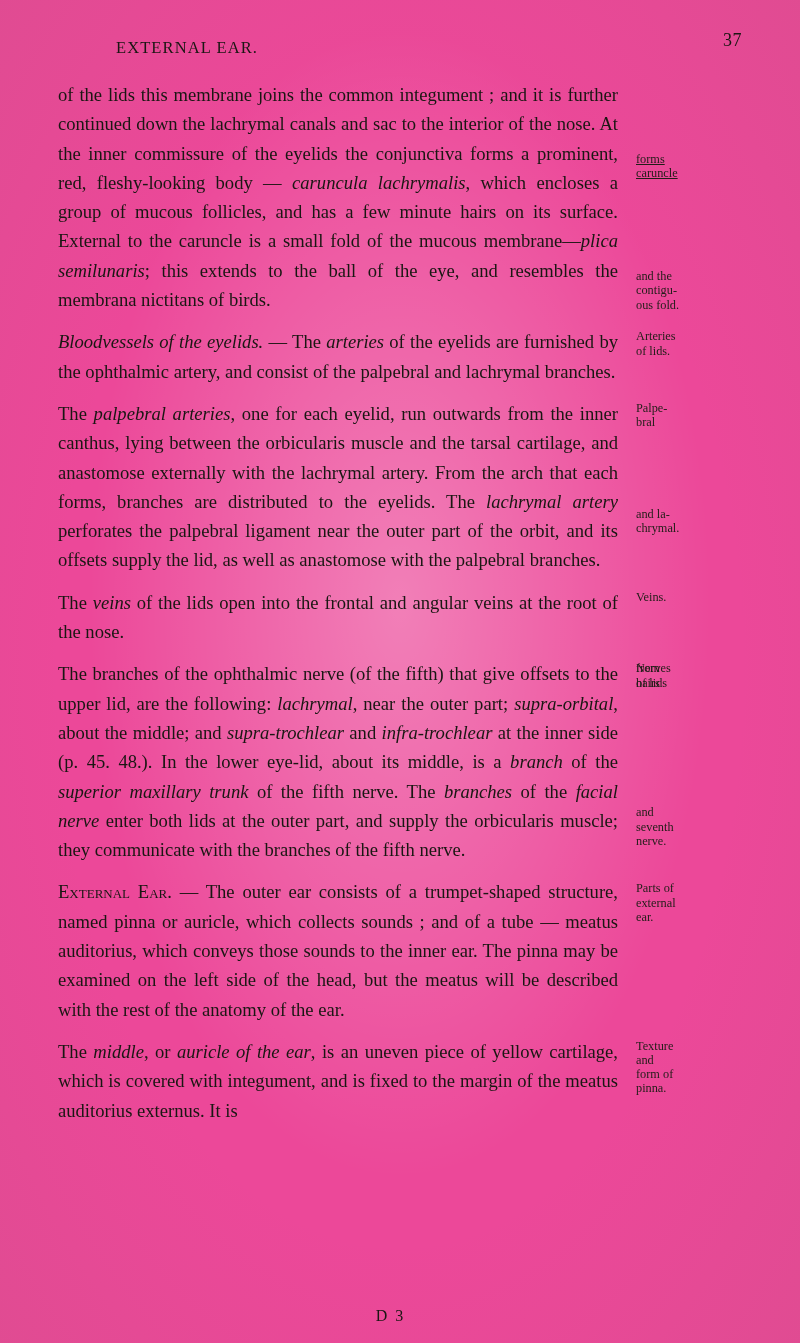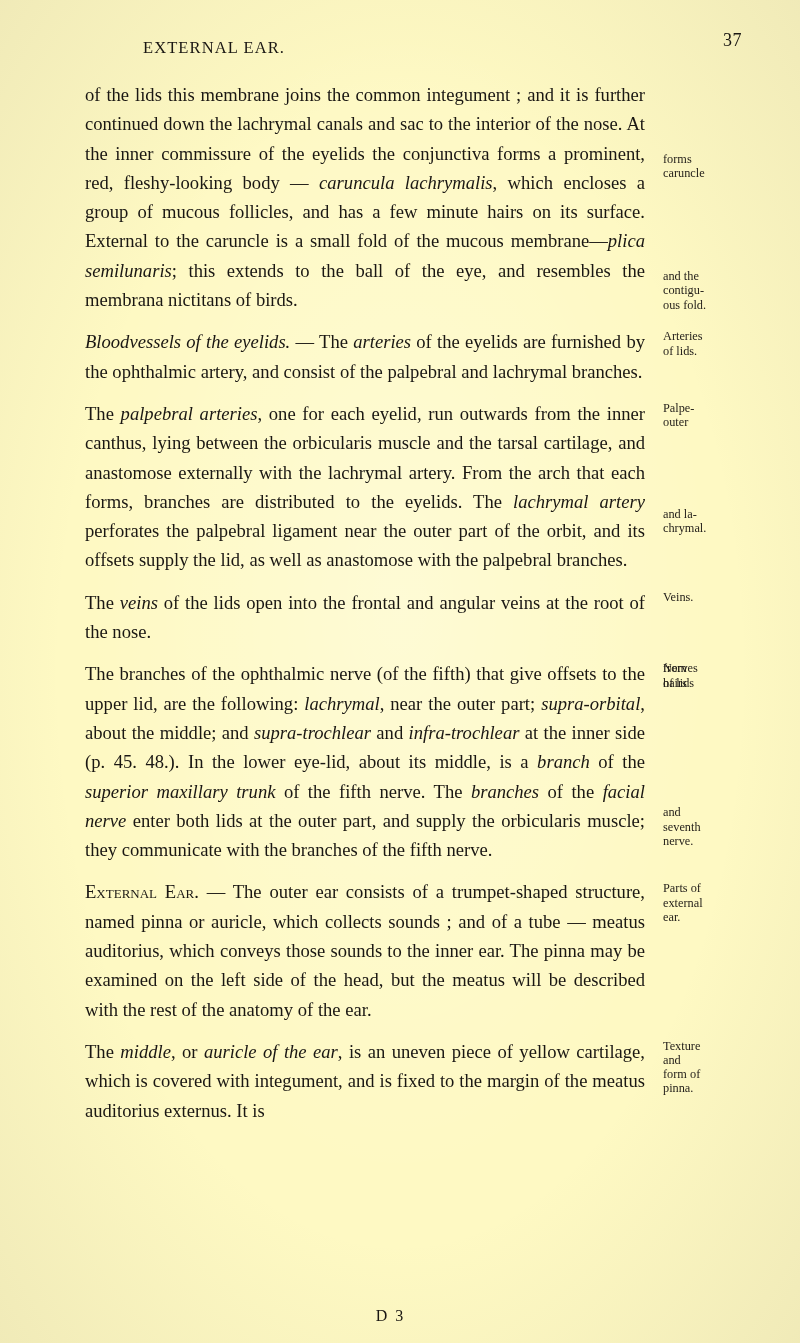--- a/index.html
+++ b/index.html
@@ -10,23 +10,23 @@
     width: 800px;
     height: 1343px;
     background: #f2f0ec;
     font-family: "Liberation Serif", serif;
     color: #1a1713;
   }
   .page {
     position: relative;
     width: 800px;
     height: 1343px;
-    background: #fef9c3;
+    background: #ec4899;
     box-sizing: border-box;
-    padding: 36px 58px 30px 85px;
+    padding: 36px 58px 30px 58px;
     overflow: hidden;
   }
   
   .page::before {
     content: "";
     position: absolute;
     inset: 0;
     pointer-events: none;
     background:
       radial-gradient(ellipse at 50% 45%, rgba(255,255,255,0.30) 0%, rgba(255,255,255,0) 55%),
@@ -111,21 +111,21 @@
   <div class="header">
     <div class="running-head">EXTERNAL EAR.</div>
     <div class="folio">37</div>
   </div>
 
   <div class="body-area" id="body-area">
       <div class="block">
         <div class="maincol">
           <p class="para"><span>of the lids this membrane joins the common integument ; and it is further continued down the lachrymal canals and sac to the interior of the nose. At the inner commissure of the eyelids the conjunctiva forms a prominent, red, fleshy-looking body — </span><span class="it">caruncula lachrymalis</span><span>, which encloses a group of mucous follicles, and has a few minute hairs on its surface. External to the caruncle is a small fold of the mucous membrane—</span><span class="it">plica semilunaris</span><span>; this extends to the ball of the eye, and resembles the membrana nictitans of birds.</span></p>
         </div>
-        <div class="note" style="top: 72px;">
+        <div class="note" style="top: 72px; text-decoration: underline;">
           <span class="n-line">forms</span>
           <span class="n-line">caruncle</span>
         </div>
         <div class="note" style="top: 189px;">
           <span class="n-line">and the</span>
           <span class="n-line">contigu-</span>
           <span class="n-line">ous fold.</span>
         </div>
       </div>
       <div class="block">
@@ -136,21 +136,21 @@
           <span class="n-line">Arteries</span>
           <span class="n-line">of lids.</span>
         </div>
       </div>
       <div class="block">
         <div class="maincol">
           <p class="para"><span>The </span><span class="it">palpebral arteries</span><span>, one for each eyelid, run outwards from the inner canthus, lying between the orbicularis muscle and the tarsal cartilage, and anastomose externally with the lachrymal artery. From the arch that each forms, branches are distributed to the eyelids. The </span><span class="it">lachrymal artery</span><span> perforates the palpebral ligament near the outer part of the orbit, and its offsets supply the lid, as well as anastomose with the palpebral branches.</span></p>
         </div>
         <div class="note" style="top: 2px;">
           <span class="n-line">Palpe-</span>
-          <span class="n-line">outer</span>
+          <span class="n-line">bral</span>
         </div>
         <div class="note" style="top: 108px;">
           <span class="n-line">and la-</span>
           <span class="n-line">chrymal.</span>
         </div>
       </div>
       <div class="block">
         <div class="maincol">
           <p class="para"><span>The </span><span class="it">veins</span><span> of the lids open into the frontal and angular veins at the root of the nose.</span></p>
         </div>

